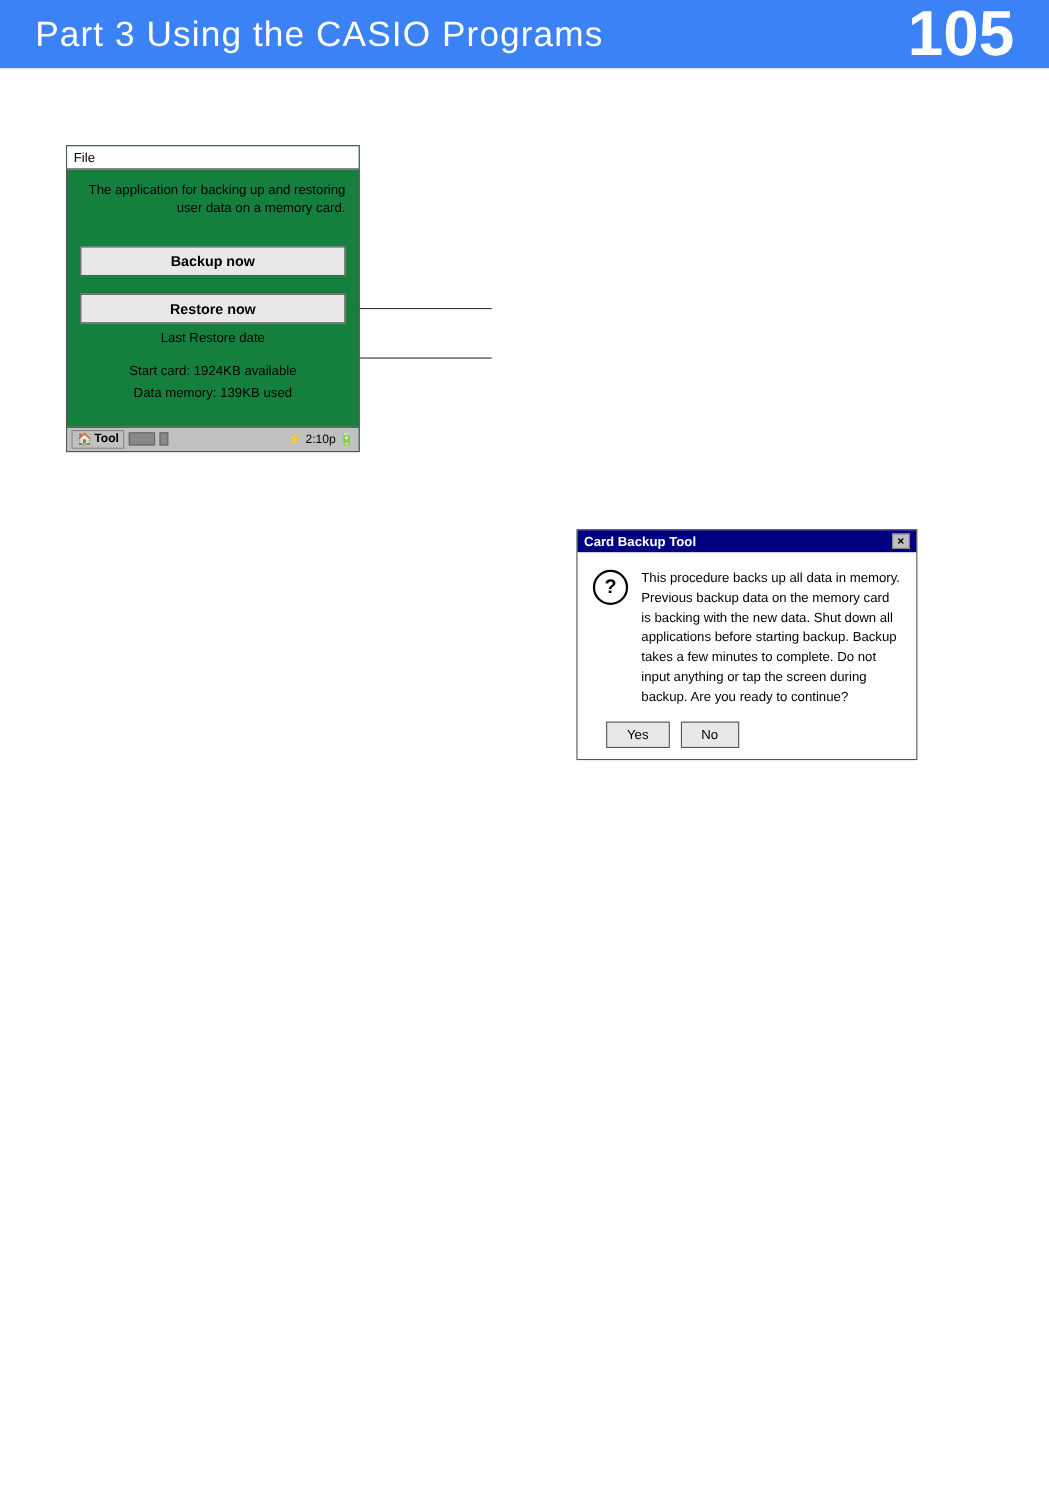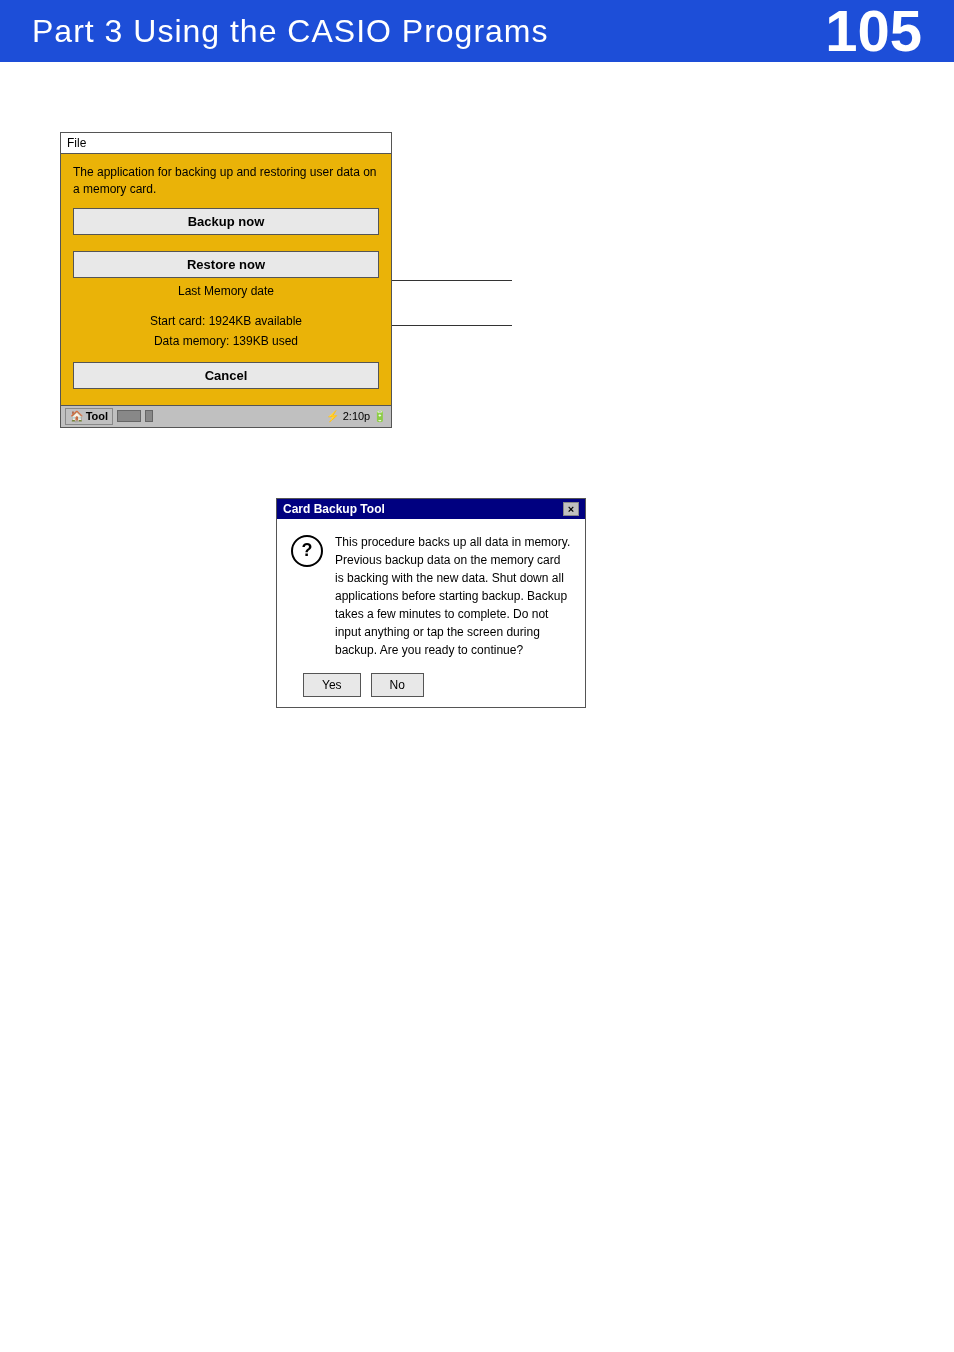--- a/index.html
+++ b/index.html
@@ -7,21 +7,21 @@
     body {
       width: 954px;
       min-height: 1352px;
       background: #ffffff;
       font-family: Arial, sans-serif;
       position: relative;
     }
 
     
     .header-bar {
-      background: #1d4ed8;
+      background: #3b82f6;
       color: #ffffff;
       width: 100%;
       height: 62px;
       display: flex;
       align-items: center;
       justify-content: space-between;
       padding: 0 32px;
     }
 
     .header-title {
@@ -39,22 +39,22 @@
     
     .content-area {
       padding: 40px 60px;
       display: flex;
       flex-direction: column;
       gap: 40px;
     }
 
     .app-window {
       border: 1.5px solid #555;
-      background: #eab308;
-      width: 332px;
+      background: #15803d;
+      width: 267px;
       font-size: 12px;
     }
 
     .app-title-bar {
       background: #ffffff;
       border-bottom: 1px solid #555;
       padding: 3px 6px;
       font-size: 12px;
       font-weight: normal;
     }
@@ -63,21 +63,22 @@
       padding: 10px 12px;
       display: flex;
       flex-direction: column;
       gap: 6px;
     }
 
     .app-description {
       font-size: 12px;
       color: #000;
       line-height: 1.4;
-      margin-bottom: 4px;
+      margin-bottom: 20px;
+      text-align: right;
     }
 
     .app-button {
       display: block;
       width: 100%;
       padding: 5px 26px;
       border: 1.5px solid #555;
       background: #e8e8e8;
       font-size: 13px;
       font-weight: bold;
@@ -233,26 +234,25 @@
 
       <div class="app-title-bar">
         <span>File</span>
       </div>
 
       <div class="app-body">
         <p class="app-description">The application for backing up and restoring user data on a memory card.</p>
         <button class="app-button">Backup now</button>
         <div style="height:4px;"></div>
         <button class="app-button">Restore now</button>
-        <p class="app-label">Last Memory date</p>
+        <p class="app-label">Last Restore date</p>
         <div style="height:4px;"></div>
         <p class="app-label">Start card: 1924KB available</p>
         <p class="app-label">Data memory: 139KB used</p>
         <div style="height:2px;"></div>
-        <button class="app-button">Cancel</button>
       </div>
 
       <div class="app-taskbar">
         <div class="taskbar-start">
           <span style="font-size:11px;">🏠</span>
           <span>Tool</span>
         </div>
         <div style="width:24px;height:12px;background:#888;border:1px solid #666;"></div>
         <div style="width:8px;height:12px;background:#888;border:1px solid #666;"></div>
         <span class="taskbar-time">
@@ -268,21 +268,21 @@
       <div style="display:flex;align-items:center;margin-top:148px;">
         <div style="width:120px;height:1px;background:#333;"></div>
       </div>
 
       <div style="display:flex;align-items:center;margin-top:44px;">
         <div style="width:120px;height:1px;background:#333;"></div>
       </div>
     </div>
   </div>
 
-  <div class="screenshot-2-container" style="margin-right: 92px; margin-top: 30px;">
+  <div class="screenshot-2-container" style="justify-content:flex-end; margin-right: 60px; margin-top: 30px;">
     <div class="dialog-window">
 
       <div class="dialog-title-bar">
         <span>Card Backup Tool</span>
         <div class="dialog-close-btn">×</div>
       </div>
 
       <div class="dialog-body">
         <div class="dialog-message-row">
           <div class="dialog-icon">

